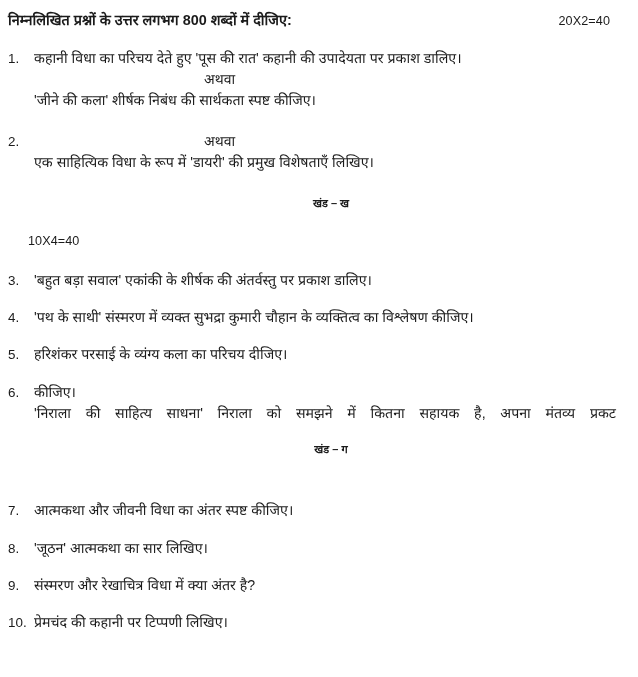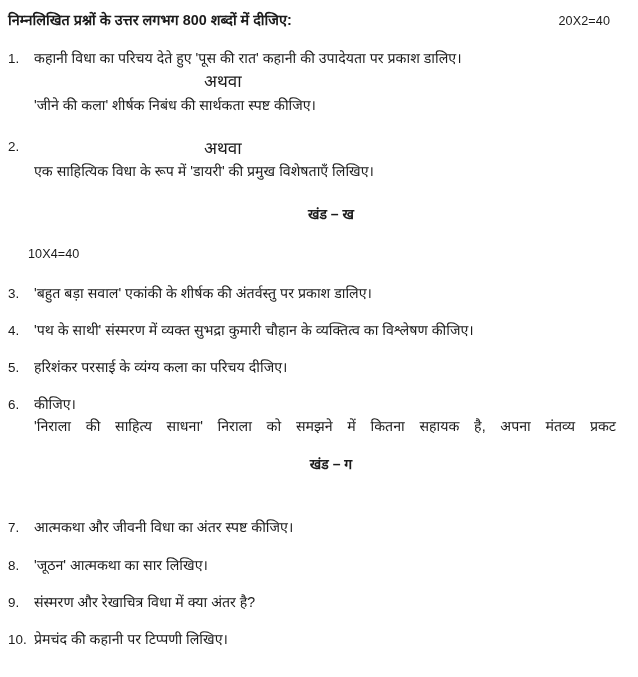--- a/index.html
+++ b/index.html
@@ -73,29 +73,29 @@
   }
   .q .body .line.justify-full {
     text-align: justify;
     text-align-last: justify;
   }
 
   
   .alt {
     display: block;
     padding-left: 170px;
-    font-size: 17px;
+    font-size: 14px;
     line-height: 1.5;
   }
 
   
   .khand {
     text-align: center;
     font-weight: bold;
-    font-size: 14px;
+    font-size: 11px;
     line-height: 1.3;
     padding-left: 24px;
   }
   .sp-16 { height: 16px; }
   .sp-18 { height: 18px; }
   .sp-20 { height: 20px; }
   .sp-22 { height: 22px; }
   .sp-24 { height: 24px; }
   .top-pad { height: 11px; }
 </style>

